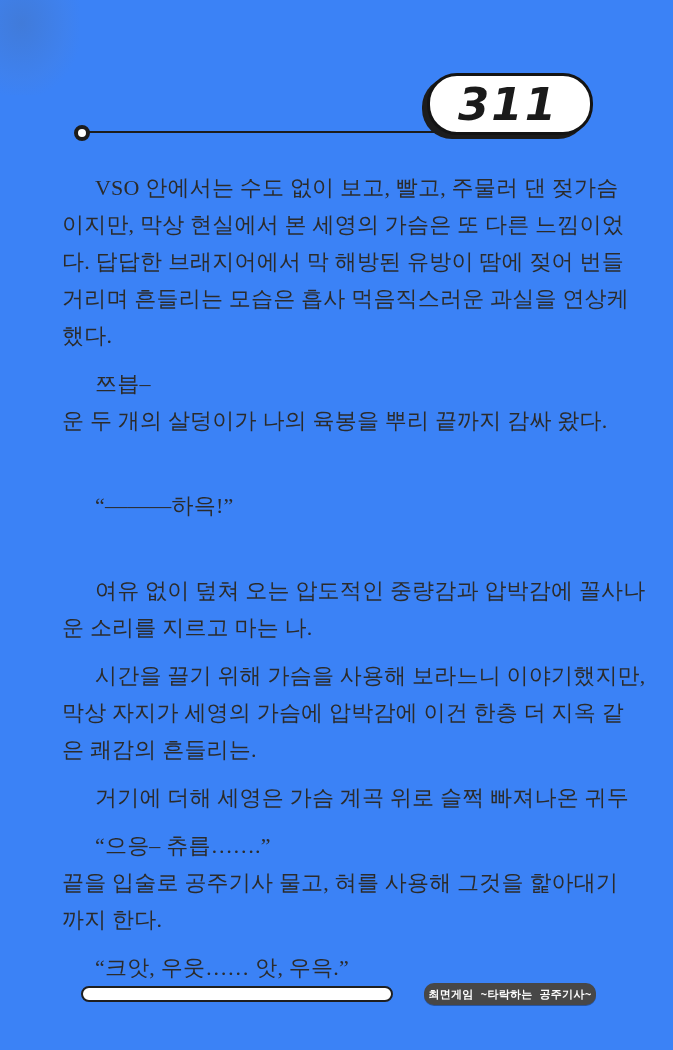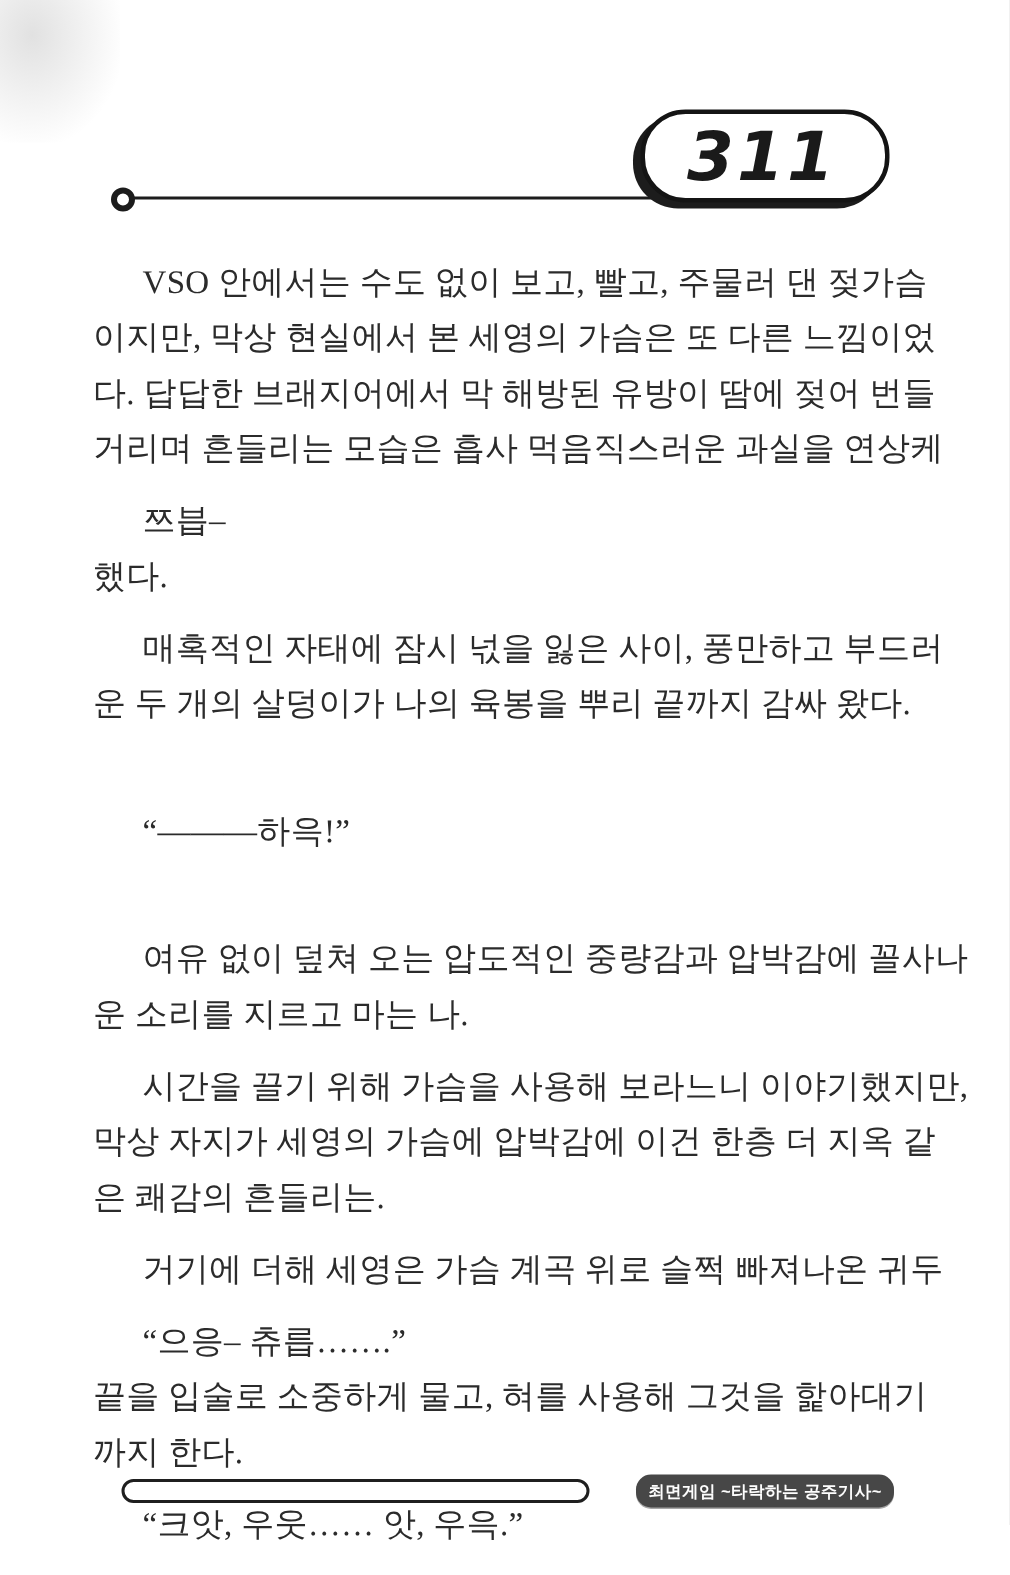--- a/index.html
+++ b/index.html
@@ -1,19 +1,19 @@
 <!DOCTYPE html>
 <html><head>
 <meta charset="utf-8">
 <style>
   html,body{margin:0;padding:0;background:#e8e8e8;}
   .page{
     position:relative;
     width:673px;height:1050px;
-    background:#ffffff;
+    background:#3b82f6;
     overflow:hidden;
     font-family:"Liberation Serif","DejaVu Serif",serif;
     color:#222;
   }
   
   .smudge{
     position:absolute;left:-10px;top:-15px;width:90px;height:110px;
     background:radial-gradient(ellipse at 35% 35%, rgba(90,90,90,0.18), rgba(120,120,120,0.06) 55%, transparent 75%);
     pointer-events:none;
   }
@@ -61,21 +61,21 @@
     background:#fff;border:2px solid #1f1f1f;border-radius:9px;
   }
   .ftr-badge{
     position:absolute;left:424px;top:983px;
     width:172px;height:22px;
     background:#474747;border-radius:10px;
     box-shadow:0 1px 0 rgba(0,0,0,0.35);
     display:flex;align-items:center;justify-content:center;
   }
   .ftr-badge span{
-    font-family:Liberation Sans, sans-serif;
+    font-family:Liberation Mono, monospace;
     font-weight:bold;font-size:11px;color:#fdfdfd;
     letter-spacing:0.3px;white-space:nowrap;
   }
 </style>
 </head>
 <body>
 
 <div class="page">
 
   <div class="smudge"></div>
@@ -84,35 +84,34 @@
   <div class="hdr-line"></div>
   <div class="pageno-capsule">
     <span class="pageno">311</span>
   </div>
 
   <div class="body-text">
     <span class="line indent">VSO 안에서는 수도 없이 보고, 빨고, 주물러 댄 젖가슴</span>
     <span class="line">이지만, 막상 현실에서 본 세영의 가슴은 또 다른 느낌이었</span>
     <span class="line">다. 답답한 브래지어에서 막 해방된 유방이 땀에 젖어 번들</span>
     <span class="line">거리며 흔들리는 모습은 흡사 먹음직스러운 과실을 연상케</span>
+    <span class="line">했다.</span>
     <span class="line indent">쯔븝–</span>
-    <span class="line">했다.</span>
-    <span class="line indent">매혹적인 자태에 잠시 넋을 잃은 사이, 풍만하고 부드러</span>
     <span class="line">운 두 개의 살덩이가 나의 육봉을 뿌리 끝까지 감싸 왔다.</span>
     <span class="line"></span>
     <span class="line indent">“―――하윽!”</span>
     <span class="line"></span>
     <span class="line indent">여유 없이 덮쳐 오는 압도적인 중량감과 압박감에 꼴사나</span>
     <span class="line">운 소리를 지르고 마는 나.</span>
     <span class="line indent">시간을 끌기 위해 가슴을 사용해 보라느니 이야기했지만,</span>
     <span class="line">막상 자지가 세영의 가슴에 압박감에 이건 한층 더 지옥 같</span>
     <span class="line">은 쾌감의 흔들리는.</span>
     <span class="line indent">거기에 더해 세영은 가슴 계곡 위로 슬쩍 빠져나온 귀두</span>
     <span class="line indent">“으응– 츄릅…….”</span>
-    <span class="line">끝을 입술로 소중하게 물고, 혀를 사용해 그것을 핥아대기</span>
+    <span class="line">끝을 입술로 공주기사 물고, 혀를 사용해 그것을 핥아대기</span>
     <span class="line">까지 한다.</span>
     <span class="line indent">“크앗, 우웃…… 앗, 우윽.”</span>
   </div>
 
   <div class="ftr-pill"></div>
   <div class="ftr-badge">
     <span>최면게임 ~타락하는 공주기사~</span>
   </div>
 
 </div>

